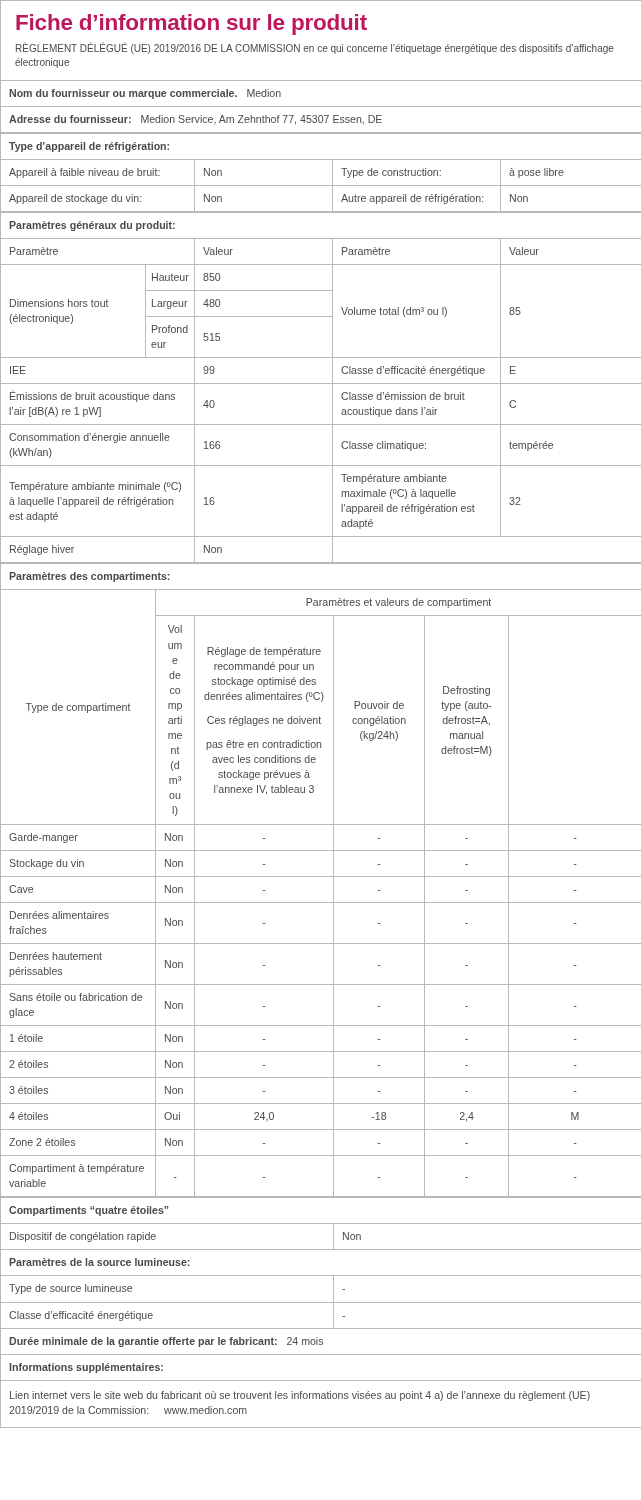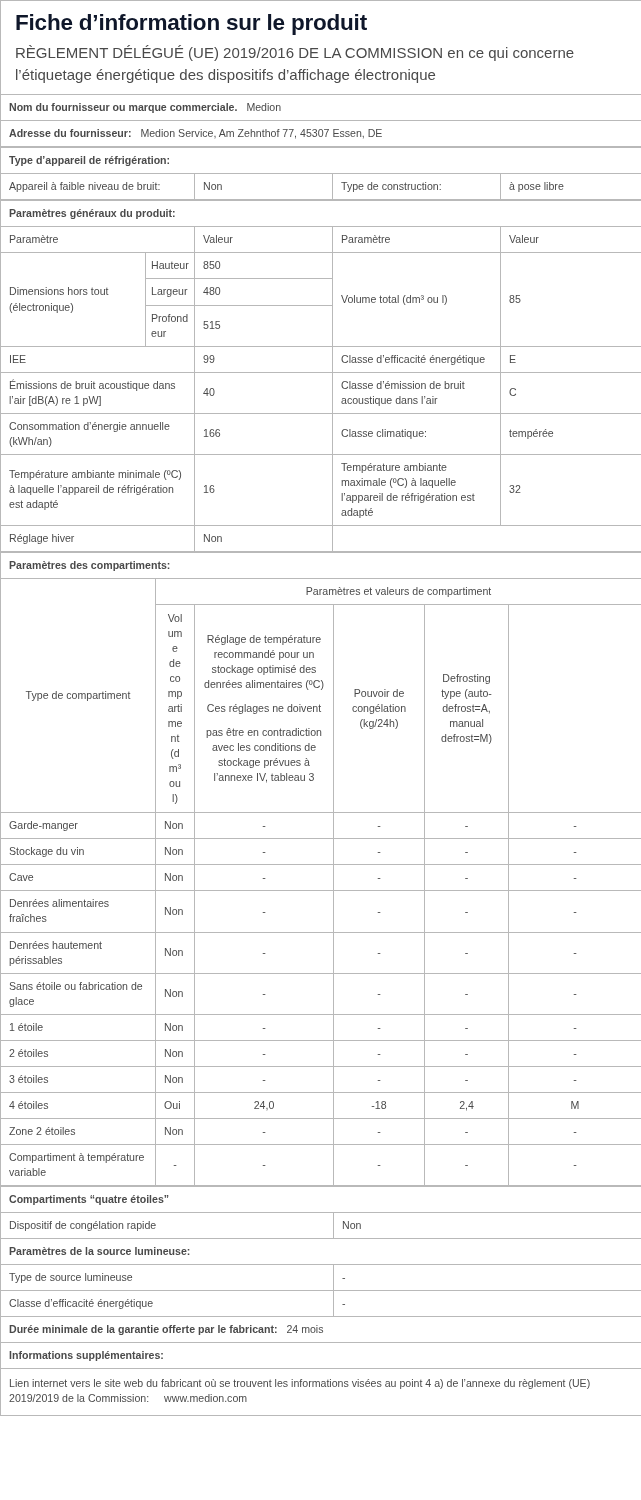--- a/index.html
+++ b/index.html
@@ -15,27 +15,27 @@
   }
   .sheet {
     width: 641px;
     box-sizing: border-box;
     padding: 0;
     background: #fff;
   }
   .doc-title {
     font-size: 22.5px;
     font-weight: bold;
-    color: #0f172a;
+    color: #be185d;
     letter-spacing: -0.2px;
     padding: 10px 14px 6px 14px;
     line-height: 1.1;
   }
   .doc-subtitle {
-    font-size: 15px;
+    font-size: 10px;
     line-height: 1.45;
     color: #4a4a4a;
     padding: 0 14px 9px 14px;
   }
   table.grid {
     border-collapse: collapse;
     width: 641px;
     table-layout: fixed;
   }
   table.grid td {
@@ -108,20 +108,26 @@
     <tbody>
       <tr class="section-row">
         <td colspan="4">Type d’appareil de réfrigération:</td>
       </tr>
       <tr>
         <td>Appareil à faible niveau de bruit:</td>
         <td>Non</td>
         <td>Type de construction:</td>
         <td>à pose libre</td>
       </tr>
+      <tr>
+        <td>Appareil de stockage du vin:</td>
+        <td>Non</td>
+        <td>Autre appareil de réfrigération:</td>
+        <td>Non</td>
+      </tr>
     </tbody>
   </table>
 
   <table class="grid">
     <colgroup>
       <col style="width:145px">
       <col style="width:49px">
       <col style="width:138px">
       <col style="width:168px">
       <col style="width:141px">

